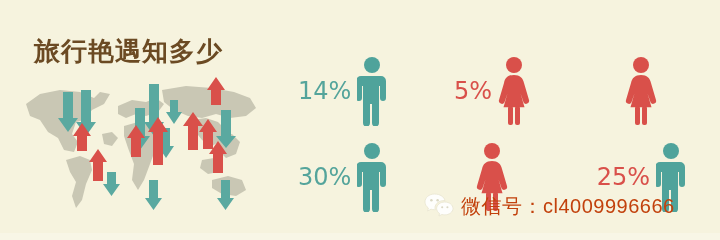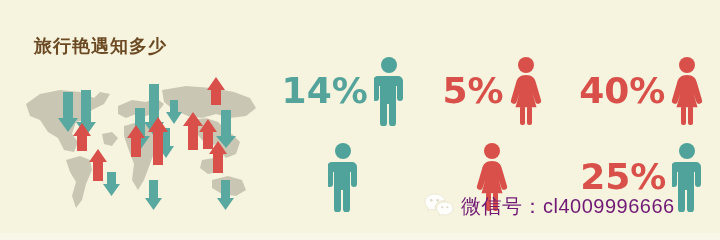--- a/index.html
+++ b/index.html
@@ -13,21 +13,21 @@
     height: 240px;
     overflow: hidden;
     background: #f6f3de;
     font-family: "Liberation Sans", sans-serif;
   }
   
   #title {
     position: absolute;
     left: 34px;
     top: 34px;
-    font-size: 18px;
+    font-size: 26px;
     font-weight: 700;
     letter-spacing: 1px;
     color: #6b4a23;
     font-family: "DejaVu Sans", sans-serif;
     white-space: nowrap;
   }
   
   #map-area {
     position: absolute;
     left: 6px;
@@ -50,22 +50,22 @@
     grid-template-columns: repeat(3, 1fr);
     grid-template-rows: repeat(2, 1fr);
   }
   .stat-cell {
     display: flex;
     align-items: center;
     justify-content: center;
     gap: 6px;
   }
   .stat-pct {
-    font-size: 36px;
-    font-weight: 700;
+    font-size: 24px;
+    font-weight: 400;
     font-family: "DejaVu Sans", sans-serif;
     line-height: 1;
     white-space: nowrap;
   }
   .pct-teal { color: #54a49b; }
   .pct-red  { color: #d9504a; }
   .fig-teal { fill: #4fa39b; }
   .fig-red  { fill: #d9504a; }
   .stat-figure { display: block; }
   
@@ -74,21 +74,21 @@
     left: 424px;
     top: 188px;
     height: 36px;
     display: flex;
     align-items: center;
     gap: 7px;
     pointer-events: none;
   }
   #wm-text {
     font-size: 20px;
-    color: #701a75;
+    color: #c2410c;
     font-family: "Liberation Sans", sans-serif;
     letter-spacing: 0.5px;
     white-space: nowrap;
   }
   #wm-logo { opacity: .92; }
   #bottom-band {
     position: absolute;
     left: 0; bottom: 0;
     width: 720px; height: 7px;
     background: #f8f6e6;
@@ -156,30 +156,30 @@
       <span class="stat-pct pct-red">5%</span>
       <svg class="stat-figure" width="32" height="70" viewBox="0 0 32 70">
         <circle class="fig-red" cx="16" cy="9" r="8"></circle>
         <path class="fig-red" d="M16 19 c-6 0 -9 3 -10 8 l-5 17 a3 3 0 0 0 5.5 2.3 l3 -9 l-4 14 h21 l-4 -14 l3 9 a3 3 0 0 0 5.5 -2.3 l-5 -17 c-1 -5 -4 -8 -10 -8 z"></path>
         <rect class="fig-red" x="10" y="50" width="5" height="19" rx="2"></rect>
         <rect class="fig-red" x="17" y="50" width="5" height="19" rx="2"></rect>
       </svg>
     </div>
 
     <div class="stat-cell">
-      <span class="stat-pct pct-red">40%</span>
       <svg class="stat-figure" width="32" height="70" viewBox="0 0 32 70">
         <circle class="fig-red" cx="16" cy="9" r="8"></circle>
         <path class="fig-red" d="M16 19 c-6 0 -9 3 -10 8 l-5 17 a3 3 0 0 0 5.5 2.3 l3 -9 l-4 14 h21 l-4 -14 l3 9 a3 3 0 0 0 5.5 -2.3 l-5 -17 c-1 -5 -4 -8 -10 -8 z"></path>
         <rect class="fig-red" x="10" y="50" width="5" height="19" rx="2"></rect>
         <rect class="fig-red" x="17" y="50" width="5" height="19" rx="2"></rect>
       </svg>
     </div>
 
     <div class="stat-cell">
+      <span class="stat-pct pct-teal">30%</span>
       <svg class="stat-figure" width="30" height="70" viewBox="0 0 30 70">
         <circle class="fig-teal" cx="15" cy="9" r="8"></circle>
         <path class="fig-teal" d="M6 20 h18 a5 5 0 0 1 5 5 v17 a3 3 0 0 1 -6 0 v-12 h-1 v37 a3.5 3.5 0 0 1 -7 0 v-19 h-2 v19 a3.5 3.5 0 0 1 -7 0 v-37 h-1 v12 a3 3 0 0 1 -6 0 v-17 a5 5 0 0 1 5 -5 z"></path>
       </svg>
     </div>
 
     <div class="stat-cell">
       <svg class="stat-figure" width="32" height="70" viewBox="0 0 32 70">
         <circle class="fig-red" cx="16" cy="9" r="8"></circle>
         <path class="fig-red" d="M16 19 c-6 0 -9 3 -10 8 l-5 17 a3 3 0 0 0 5.5 2.3 l3 -9 l-4 14 h21 l-4 -14 l3 9 a3 3 0 0 0 5.5 -2.3 l-5 -17 c-1 -5 -4 -8 -10 -8 z"></path>

